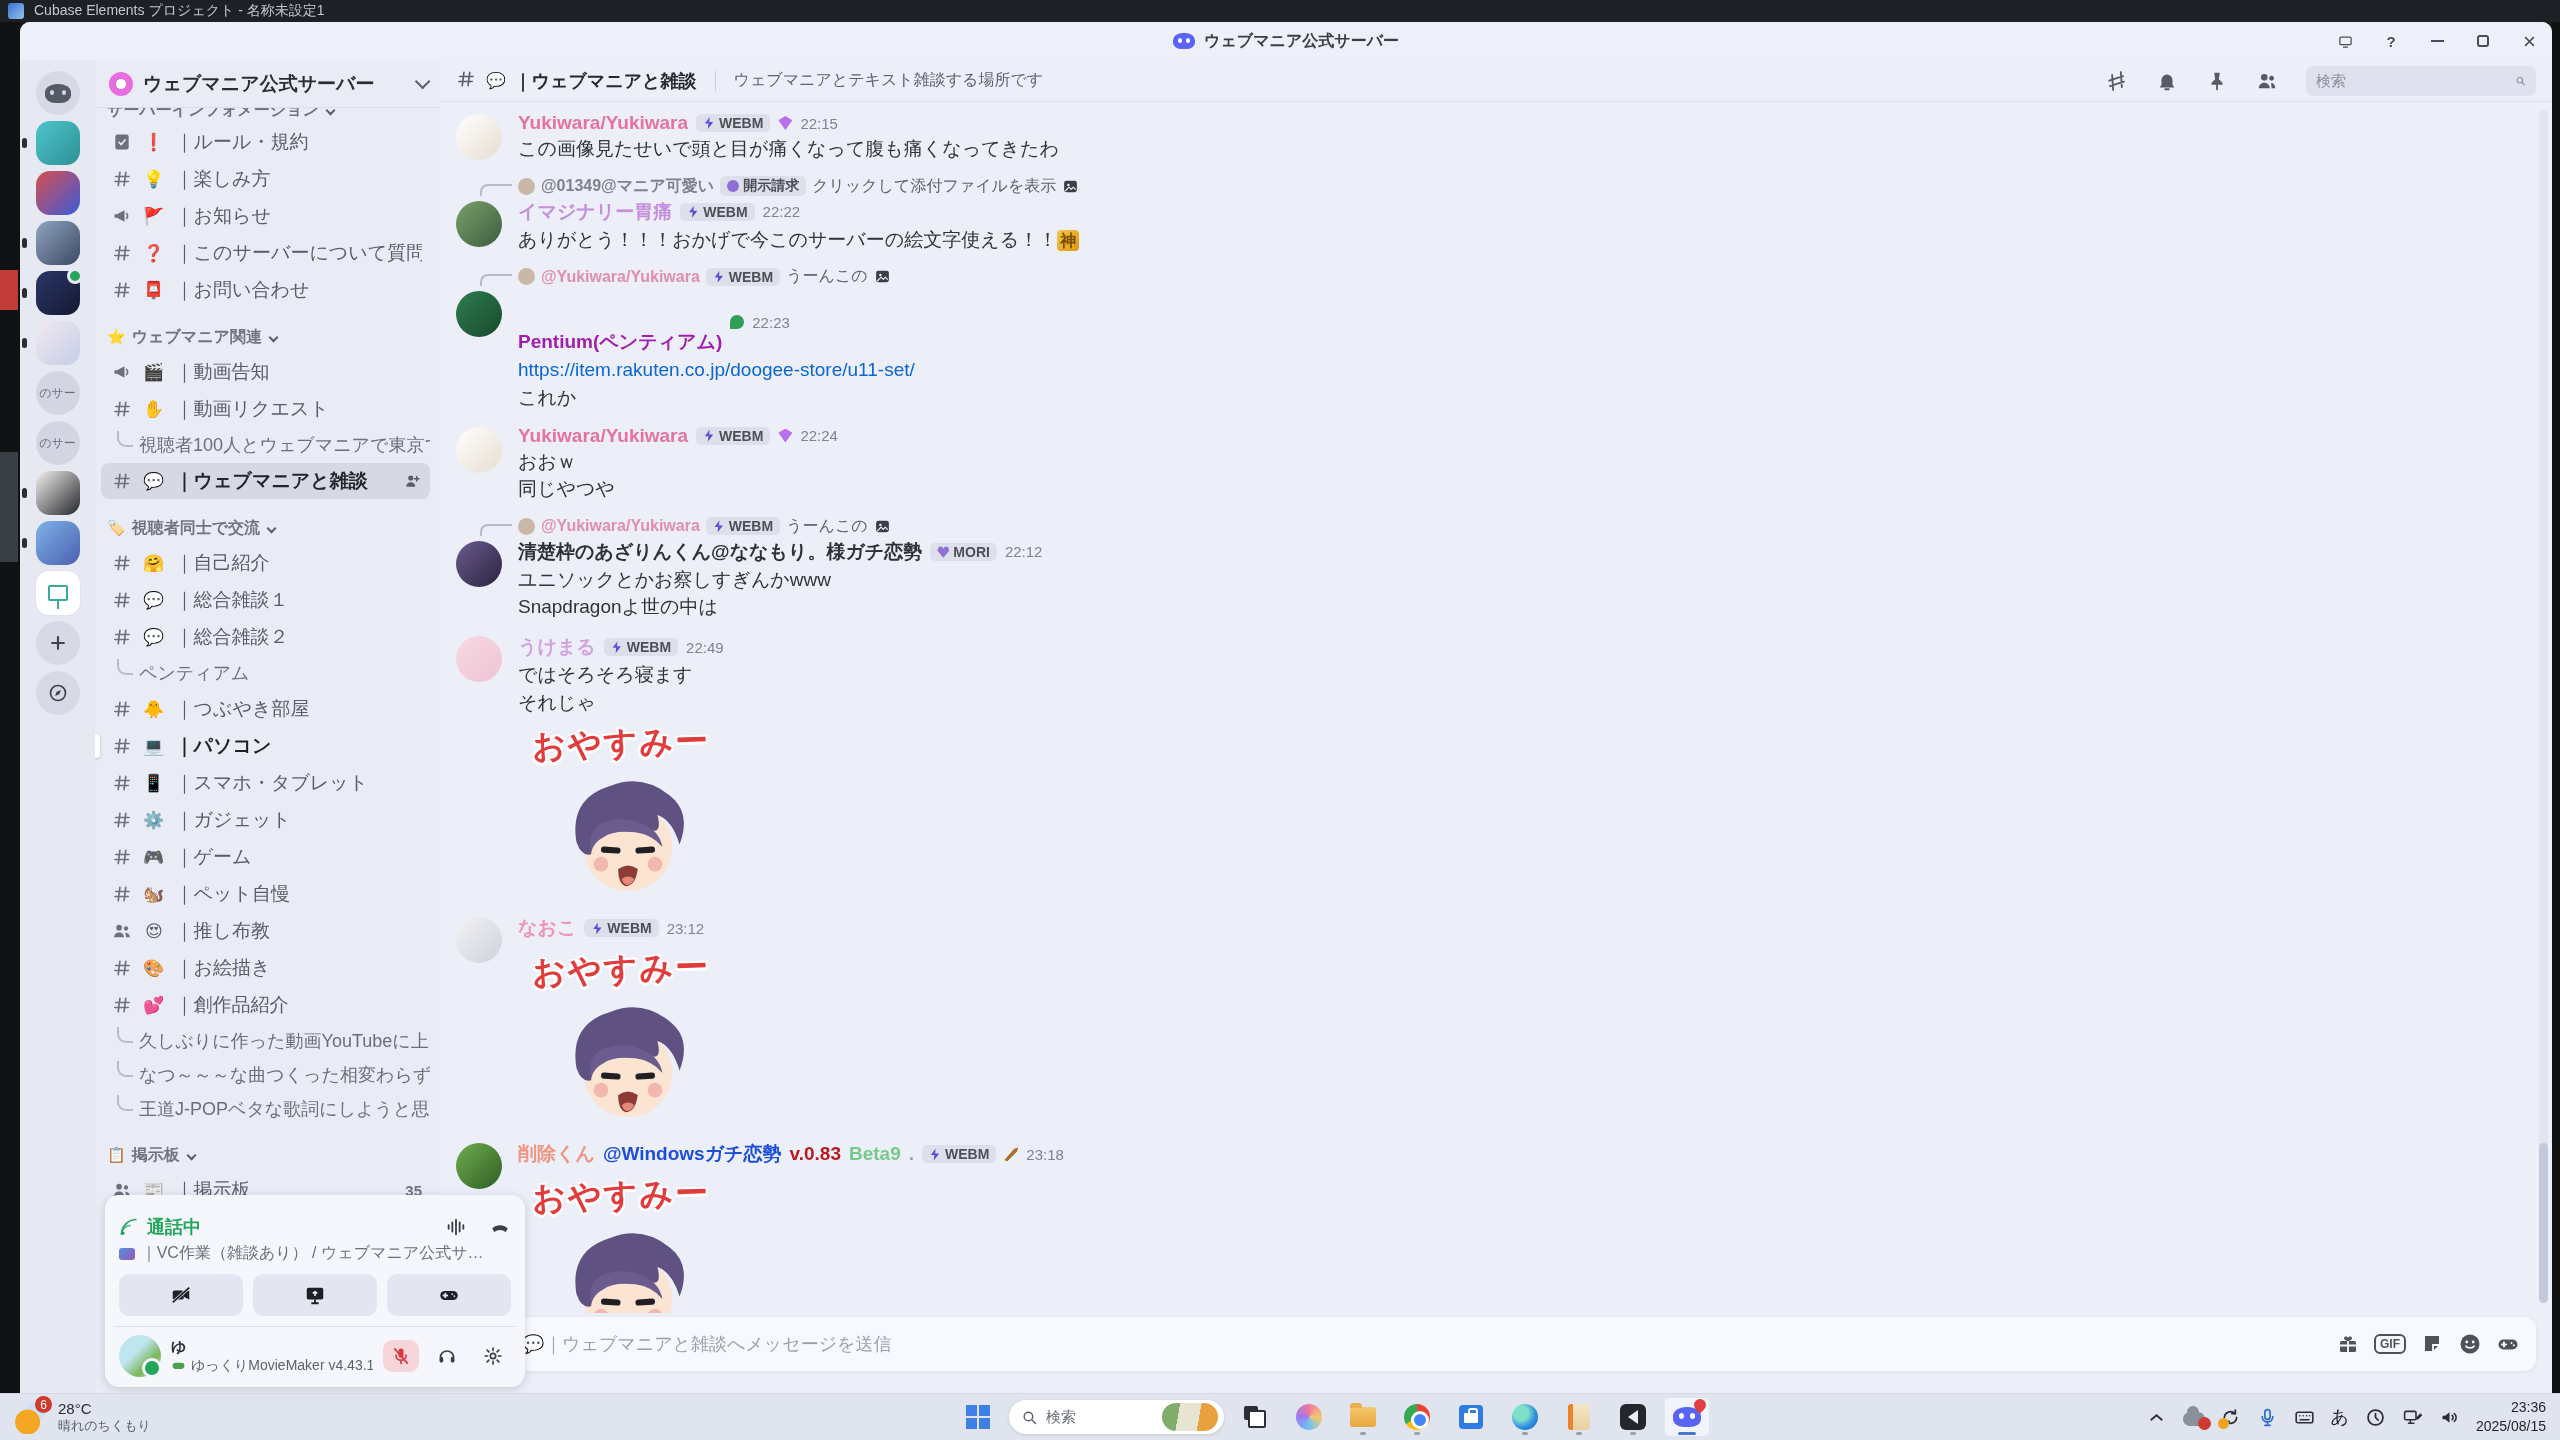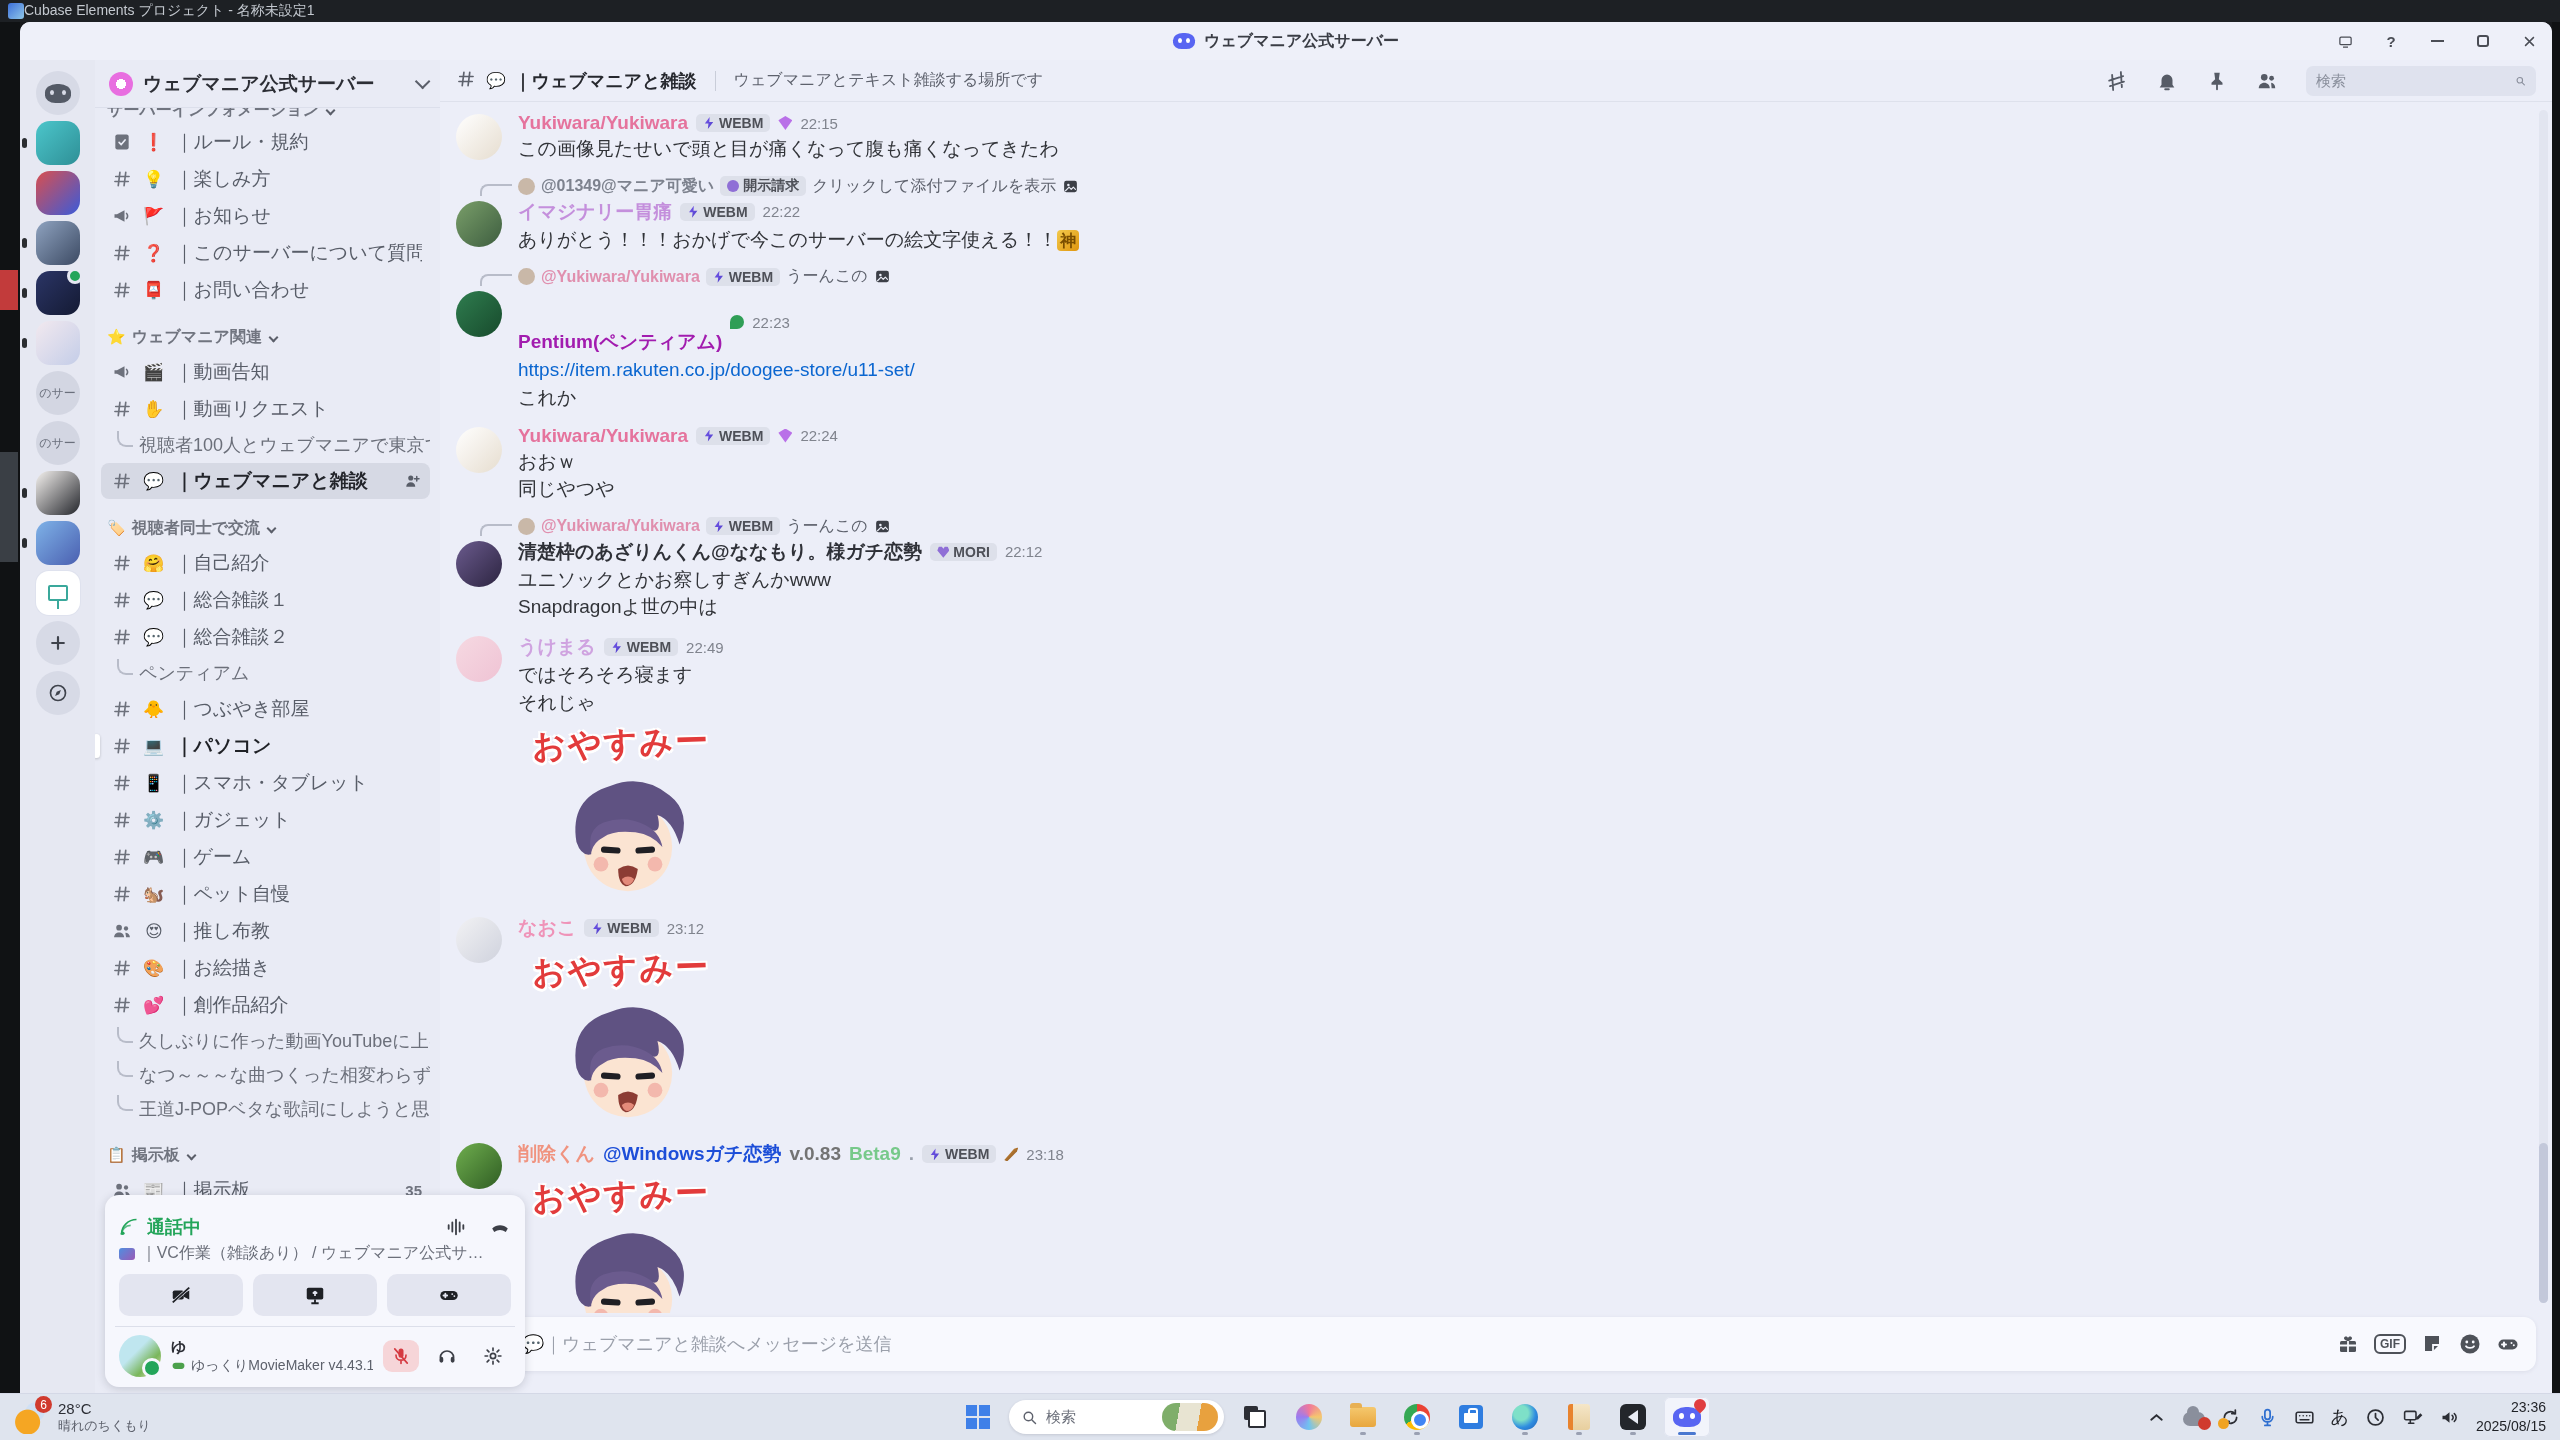--- a/index.html
+++ b/index.html
@@ -1,21 +1,21 @@
 <!DOCTYPE html>
 <html><head>
 <meta charset="utf-8">
 <style>
   * { margin:0; padding:0; box-sizing:border-box; }
   html,body { width:2560px; height:1440px; overflow:hidden; background:#17191c;
     font-family:"Liberation Sans","DejaVu Sans",sans-serif; }
 
   
   #cubase-bar { position:absolute; left:0; top:0; width:2560px; height:22px; background:#1d2024;
-    display:flex; align-items:center; padding-left:8px; }
+    display:flex; align-items:center; gap:10px; padding-left:8px; }
   #cubase-ico { width:16px; height:16px; border-radius:3px; background:linear-gradient(135deg,#3d6fd9,#8fc7e8); }
   #cubase-title { color:#c3c8cf; font-size:14px; white-space:nowrap; }
   #edge-left  { position:absolute; left:0; top:22px; width:20px; height:1371px; background:#101214; }
   #edge-right { position:absolute; right:0; top:22px; width:8px; height:1371px; background:#101214; }
   .edge-red   { position:absolute; left:0; top:248px; width:18px; height:40px; background:#c23b3b; }
   .edge-gray  { position:absolute; left:0; top:430px; width:18px; height:110px; background:#3a3f45; }
 
   
   #window { position:absolute; left:20px; top:22px; width:2532px; height:1371px;
     background:#eceef8; border-radius:10px 10px 0 0; overflow:hidden; }
@@ -862,21 +862,21 @@
               </div>
             </div>
           </div>
           <div>
             <div class="msg">
               <div class="av" style="background: linear-gradient(135deg, rgb(111, 174, 78), rgb(47, 93, 35));"></div>
               <div class="body">
                 <div class="head-row">
                   <span class="uname" style="color: rgb(240, 147, 127);">削除くん </span>
                   <span class="uname" style="color: #1d4ed8;">@Windowsガチ恋勢 </span>
-                  <span class="uname" style="color: #737373;">v.0.83 </span>
+                  <span class="uname" style="color: #b91c1c;">v.0.83 </span>
                   <span class="uname" style="color: rgb(119, 201, 138);">Beta9 </span>
                   <span class="uname" style="color: rgb(154, 160, 172);">.</span>
                   <span class="badge">
                     <span class="b-ic b-bolt"></span>
                     <span>WEBM</span>
                   </span>
                   <span class="flair f-brush"></span>
                   <span class="mtime">23:18</span>
                 </div>
                 <div class="sticker">

